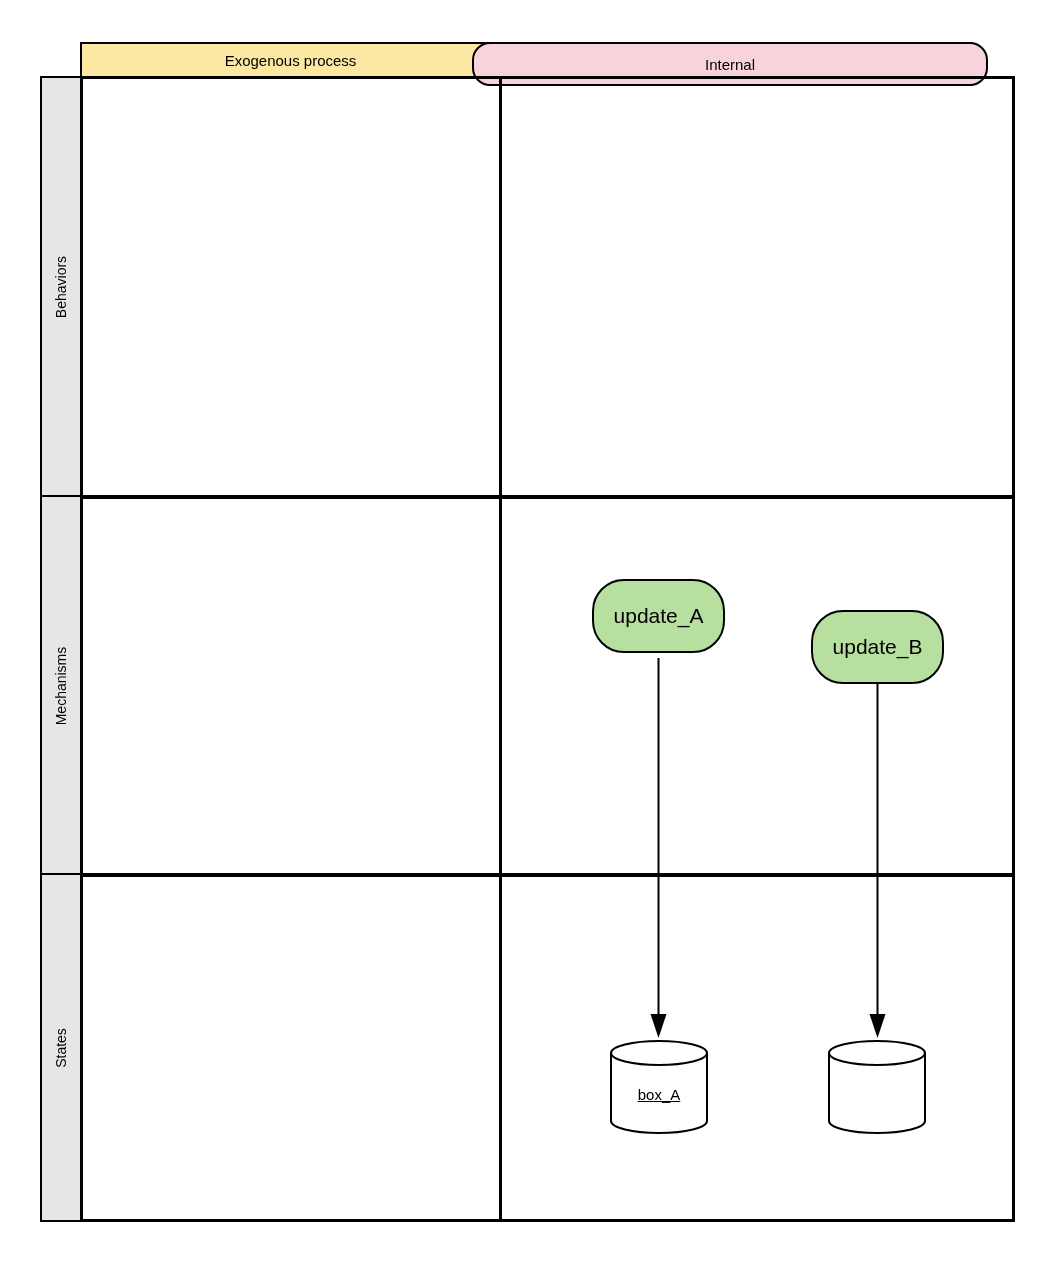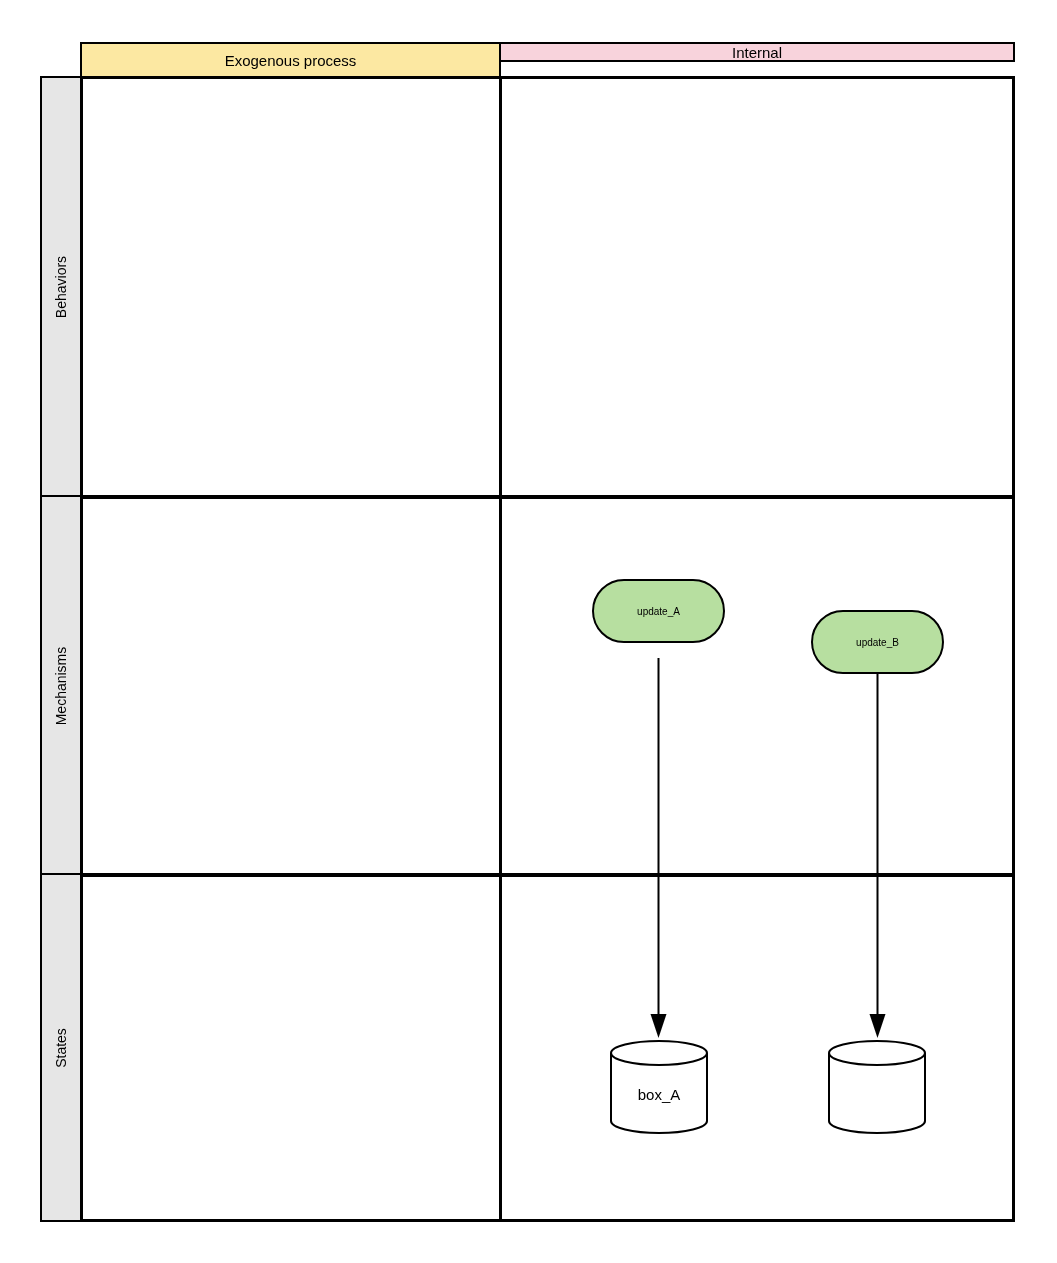--- a/index.html
+++ b/index.html
@@ -57,41 +57,42 @@
   .grid-hline {
     position: absolute;
     left: 80px;
     width: 935px;
     height: 4px;
     background: #000000;
   }
   .node-rounded {
     position: absolute;
     width: 133px;
-    height: 64px;
+    height: 74px;
     box-sizing: border-box;
     border: 2px solid #000000;
     border-radius: 32px;
     display: flex;
     align-items: center;
     justify-content: center;
-    font-size: 10px;
+    font-size: 21px;
   }
   .node-cylinder {
     position: absolute;
     width: 98px;
     height: 94px;
   }
   .node-cylinder .cyl-label {
     position: absolute;
     left: 0; right: 0; top: 14px; bottom: 0;
     display: flex;
     align-items: center;
     justify-content: center;
     font-size: 15px;
+    text-decoration: underline;
   }
   .arrows {
     position: absolute;
     left: 0; top: 0;
     pointer-events: none;
   }
 </style>
 </head>
 <body>
 
@@ -103,21 +104,21 @@
   <div class="row-label-cell" style="top: 495px; height: 382px; background: rgb(230, 230, 230);">
     <span>Mechanisms</span>
   </div>
   <div class="row-label-cell" style="top: 873px; height: 349px; background: rgb(230, 230, 230);">
     <span>States</span>
   </div>
 
   <div class="hdr-cell" style="left: 80px; top: 42px; width: 421px; height: 36px; background: rgb(252, 232, 162);">
     <span>Exogenous process</span>
   </div>
-  <div class="hdr-cell" style="left: 499px; top: 42px; width: 516px; height: 20px; background: rgb(248, 211, 220);">
+  <div class="hdr-cell" style="left: 472px; top: 42px; width: 516px; height: 44px; background: rgb(248, 211, 220); border-radius: 18px;">
     <span>Internal</span>
   </div>
 
   <div class="grid-outer"></div>
   <div class="grid-vline"></div>
   <div class="grid-hline" style="top:495px;"></div>
   <div class="grid-hline" style="top:873px;"></div>
 
   <svg class="arrows" width="1057" height="1263">
     <g>

